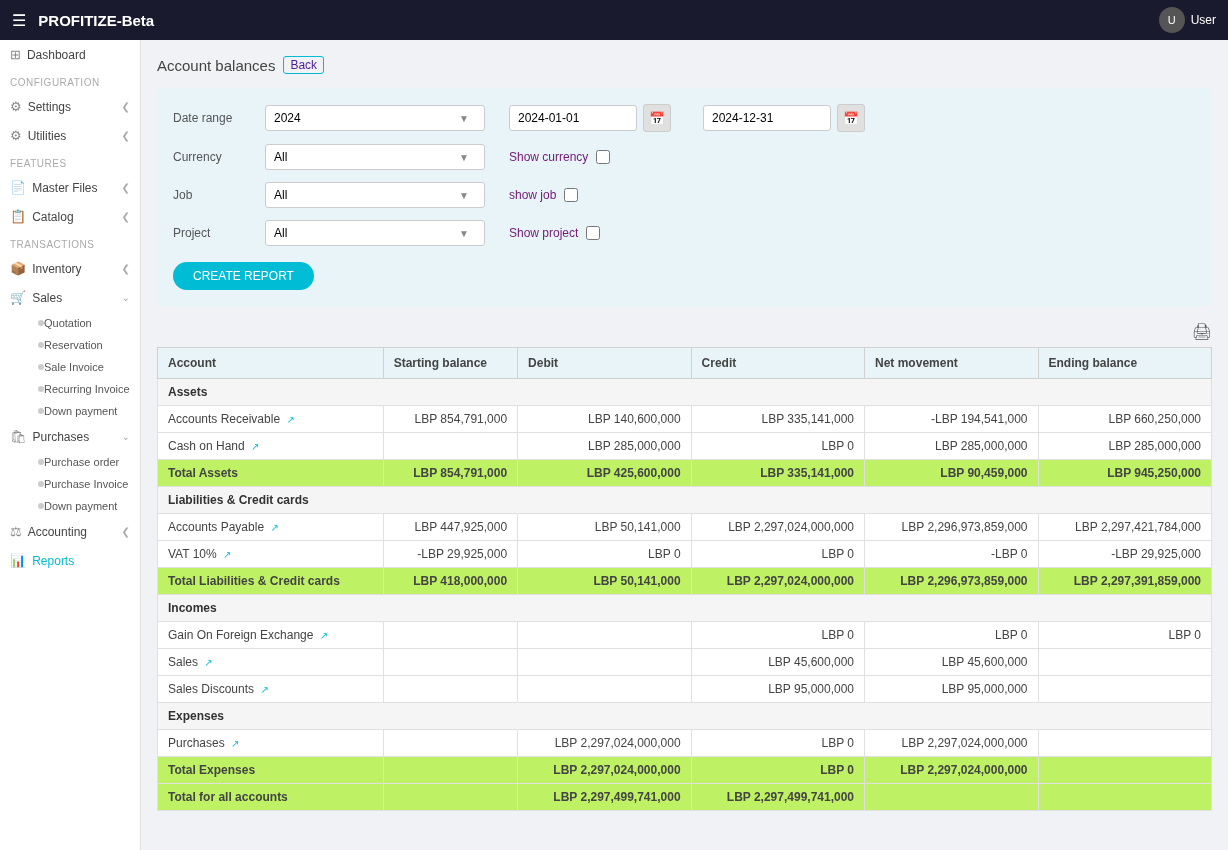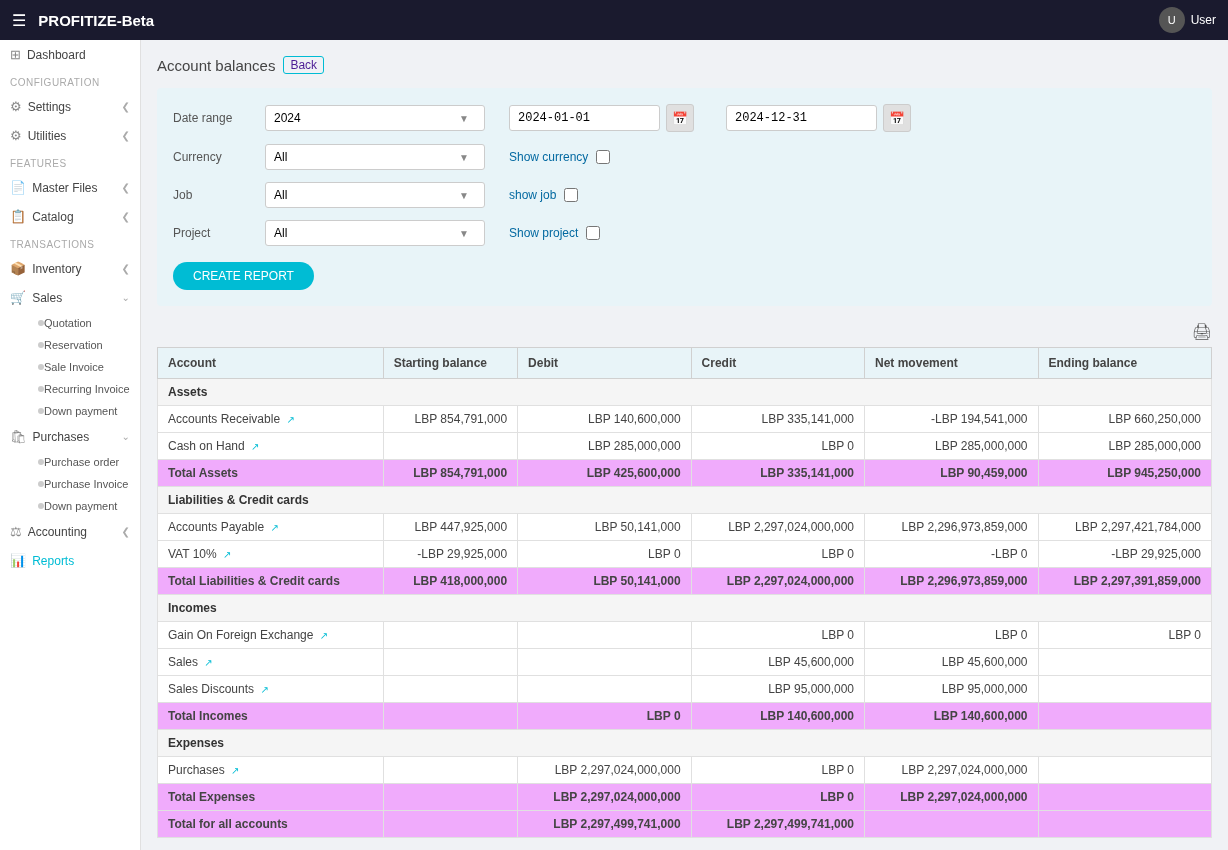--- a/index.html
+++ b/index.html
@@ -35,37 +35,37 @@
     .back-link { color: #4c1d95; font-size: 12px; cursor: pointer; border: 1px solid #00bcd4; border-radius: 3px; padding: 1px 6px; text-decoration: none; }
 
     
     .filter-panel { background: #e8f4f8; border-radius: 4px; padding: 16px; margin-bottom: 16px; }
     .filter-row { display: flex; align-items: center; margin-bottom: 12px; gap: 12px; }
     .filter-label { width: 80px; color: #555; font-size: 12px; }
     .filter-select { width: 220px; padding: 5px 8px; border: 1px solid #ccc; border-radius: 3px; background: white; font-size: 12px; appearance: none; cursor: pointer; }
     .filter-select-wrap { position: relative; display: inline-block; width: 212px; }
     .filter-select-wrap .chevron-down { position: absolute; right: 8px; top: 50%; transform: translateY(-50%); pointer-events: none; font-size: 10px; color: #888; }
     .filter-date { display: flex; align-items: center; gap: 6px; margin-left: 20px; }
-    .filter-date input { width: 151px; padding: 5px 8px; border: 1px solid #ccc; border-radius: 3px; font-size: 12px; font-family: Liberation Mono, monospace; }
+    .filter-date input { width: 128px; padding: 5px 8px; border: 1px solid #ccc; border-radius: 3px; font-size: 12px; }
     .filter-date .cal-btn { width: 28px; height: 28px; background: #e0e0e0; border: 1px solid #ccc; border-radius: 3px; cursor: pointer; display: flex; align-items: center; justify-content: center; font-size: 13px; }
     .filter-checkbox-row { display: flex; align-items: center; gap: 8px; margin-left: 20px; }
-    .filter-checkbox-label { font-size: 12px; color: #0369a1; }
+    .filter-checkbox-label { font-size: 12px; color: #701a75; }
     .filter-checkbox { width: 14px; height: 14px; cursor: pointer; }
     .create-btn { background: #00bcd4; color: white; border: none; border-radius: 20px; padding: 7px 20px; font-size: 12px; cursor: pointer; display: inline-block; margin-top: 4px; }
 
     
     .print-row { display: flex; justify-content: flex-end; margin-bottom: 6px; }
     .print-icon { cursor: pointer; font-size: 16px; color: #555; }
 
     
     .report-table { width: 100%; border-collapse: collapse; background: white; font-size: 12px; }
     .report-table th { background: #e8f4f8; padding: 8px 10px; text-align: left; border: 1px solid #d0d0d0; font-weight: 600; color: #444; }
     .report-table td { padding: 6px 10px; border: 1px solid #e0e0e0; color: #444; }
     .report-table .section-header td { background: #f5f5f5; font-weight: bold; color: #333; }
-    .report-table .total-row td { font-weight: bold; background: #f0abfc; }
+    .report-table .total-row td { font-weight: bold; background: #bef264; }
     .report-table td:not(:first-child) { text-align: right; }
     .report-table .section-header td { text-align: left !important; }
     .link-icon { font-size: 10px; color: #00bcd4; margin-left: 3px; cursor: pointer; }
   </style>
 </head>
 <body>
 
 <div class="topbar">
   <span class="topbar-menu-icon">☰</span>
   <span class="topbar-title">PROFITIZE-Beta</span>
@@ -345,28 +345,20 @@
           <td></td>
         </tr>
         <tr>
           <td>Sales Discounts <span class="link-icon">↗</span></td>
           <td></td>
           <td></td>
           <td>LBP 95,000,000</td>
           <td>LBP 95,000,000</td>
           <td></td>
         </tr>
-        <tr class="total-row">
-          <td>Total Incomes</td>
-          <td></td>
-          <td>LBP 0</td>
-          <td>LBP 140,600,000</td>
-          <td>LBP 140,600,000</td>
-          <td></td>
-        </tr>
 
         <tr class="section-header">
           <td colspan="6">Expenses</td>
         </tr>
         <tr>
           <td>Purchases <span class="link-icon">↗</span></td>
           <td></td>
           <td>LBP 2,297,024,000,000</td>
           <td>LBP 0</td>
           <td>LBP 2,297,024,000,000</td>

